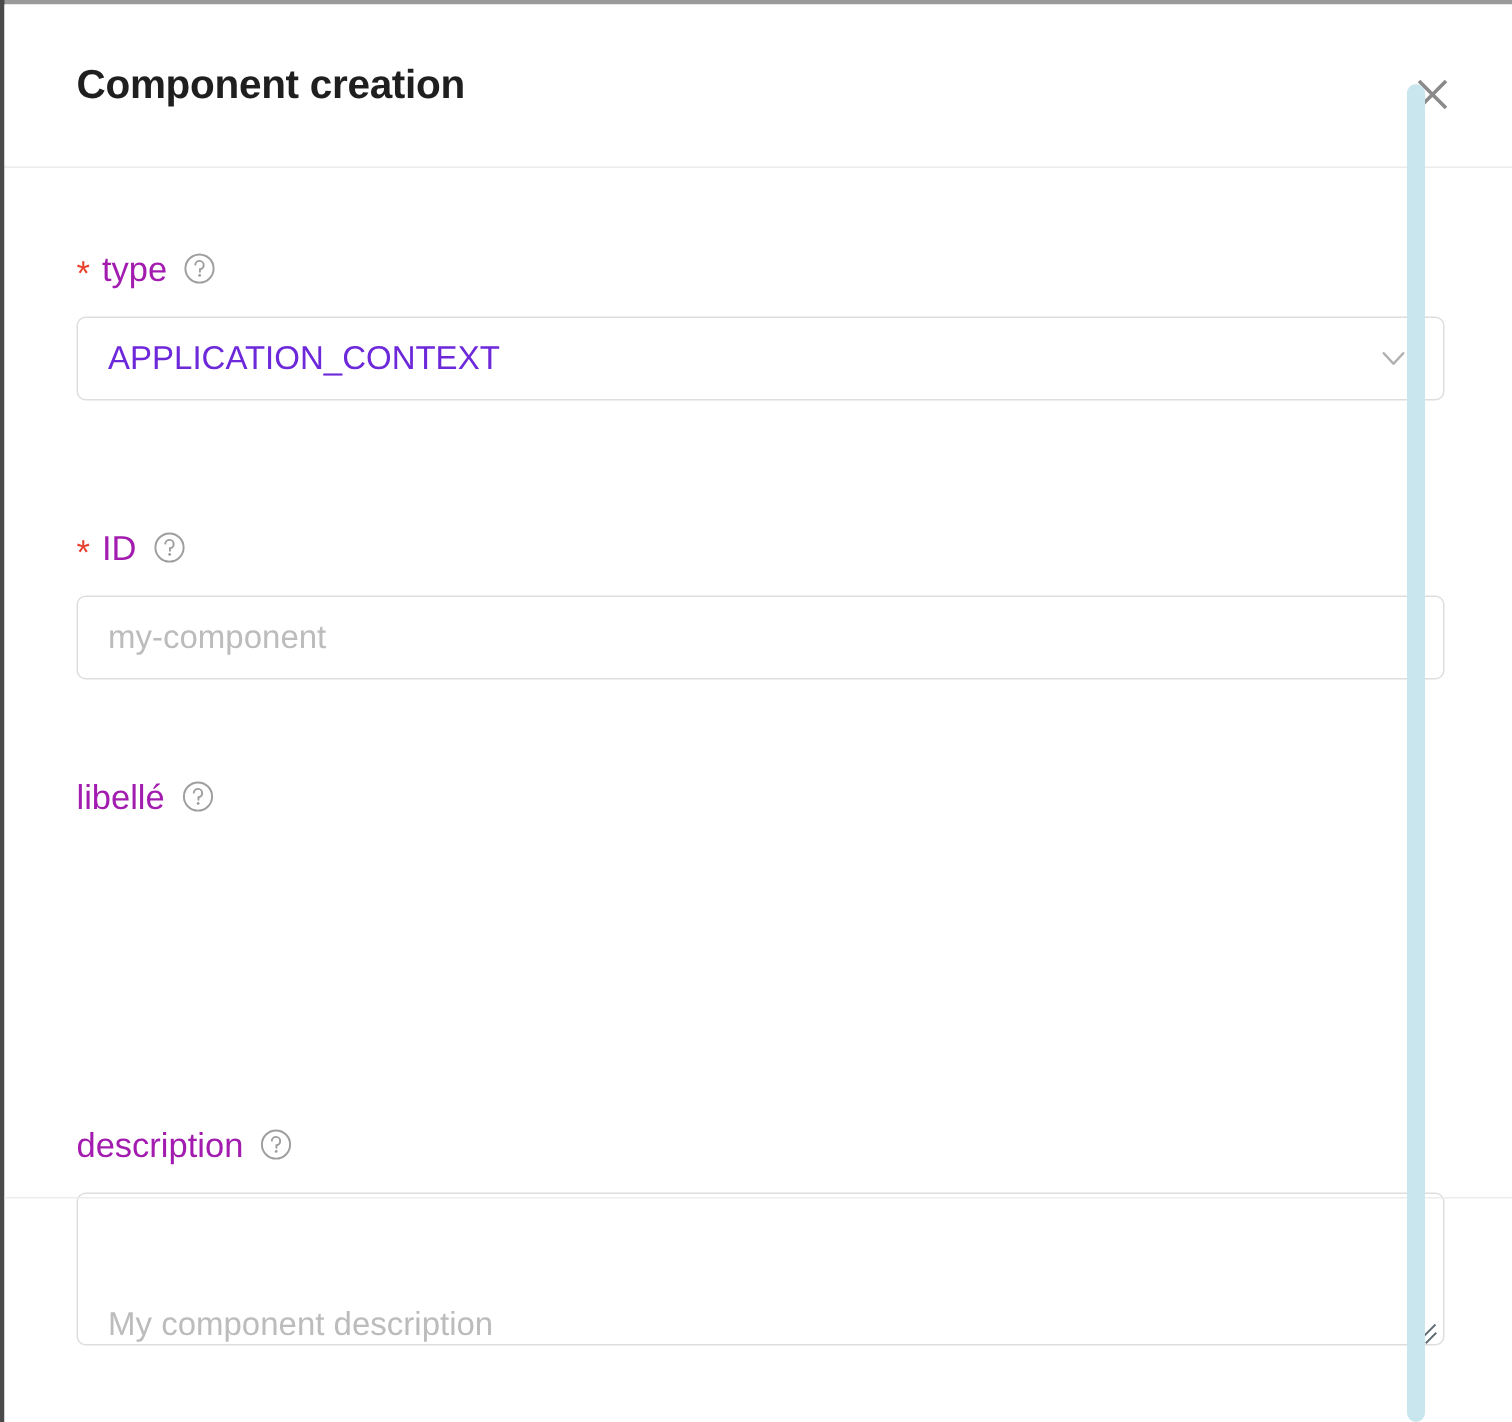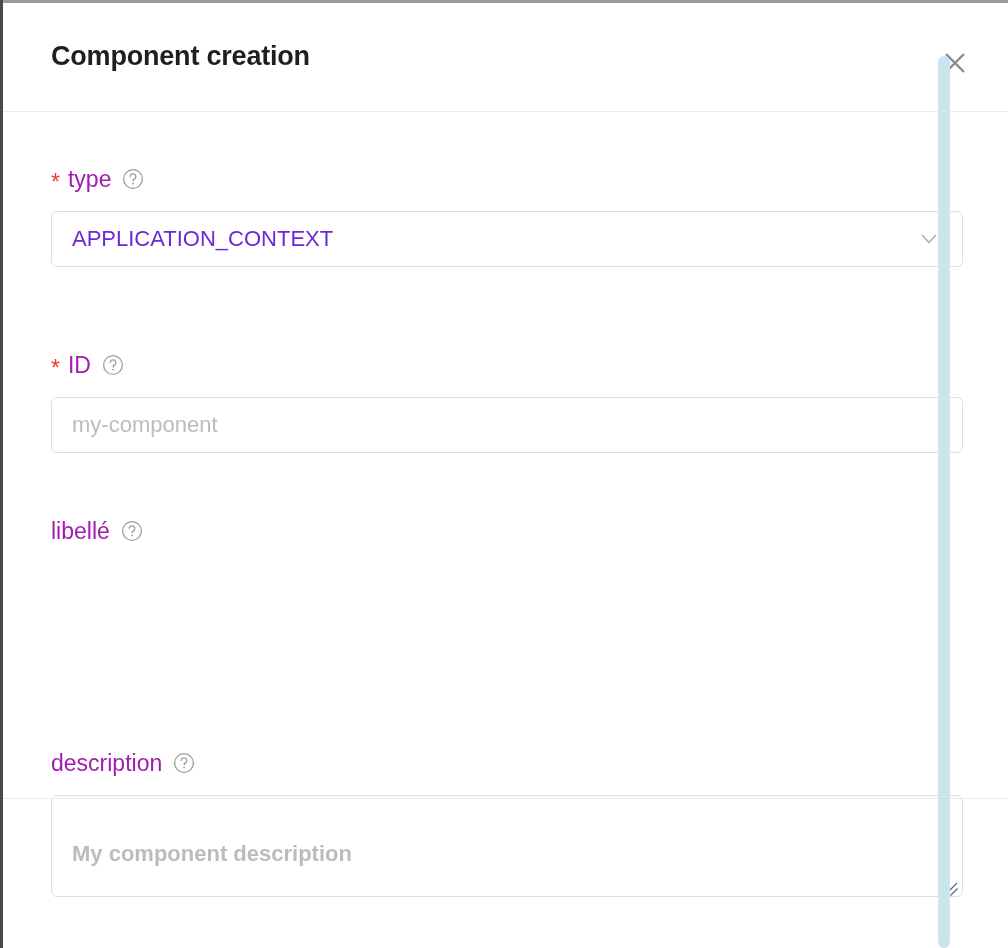--- a/index.html
+++ b/index.html
@@ -124,24 +124,23 @@
   }
   .control.select { cursor: pointer; justify-content: space-between; }
   .select-value { color: #6d28d9; font-size: 22px; }
   .chevron { width: 22px; height: 22px; display: block; margin-right: 2px; }
 
   .control.input { color: #b5b5b5; text-align: right; }
   .placeholder { color: #bcbcbc; font-size: 22px; }
 
   .control.textarea {
     height: 102px;
-    align-items: center;
+    align-items: flex-end;
     padding-top: 16px;
     position: relative;
-    font-weight: bold;
   }
   .resize-grip {
     position: absolute;
     right: 3px;
     bottom: 3px;
     width: 16px; height: 16px;
     pointer-events: auto;
     cursor: nwse-resize;
   }
 

